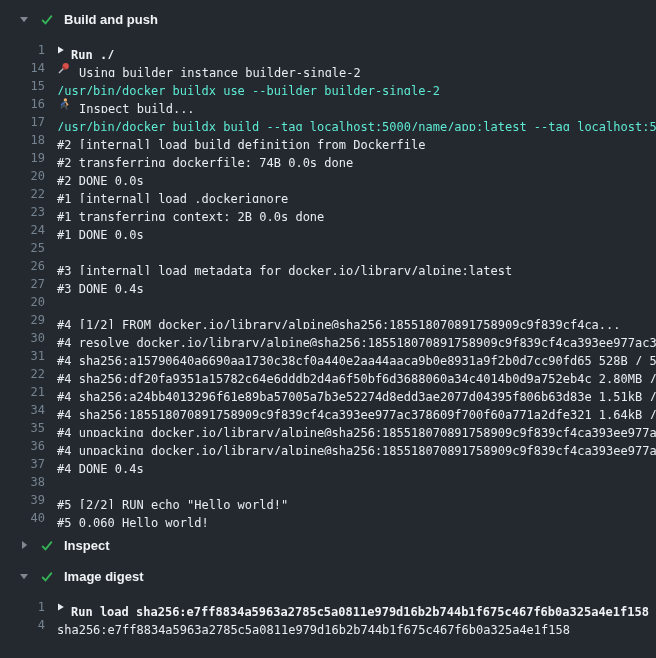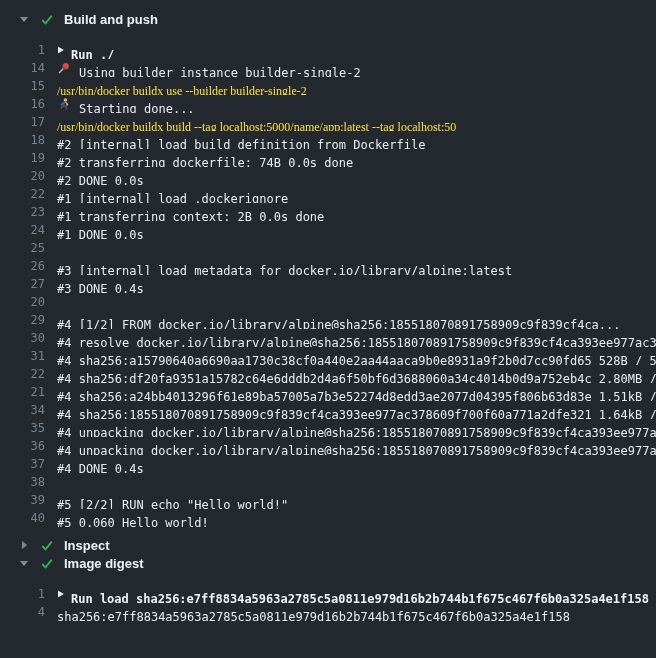--- a/index.html
+++ b/index.html
@@ -16,21 +16,21 @@
     width: 656px;
   }
   .section-header {
     display: flex;
     align-items: center;
     height: 18px;
     padding-left: 19px;
     cursor: pointer;
   }
   .section-header + .section-header {
-    margin-top: 0;
+    margin-top: 13px;
   }
   .caret {
     width: 10px;
     display: flex;
     align-items: center;
     flex: none;
   }
   .check {
     margin-left: 11px;
     display: flex;
@@ -69,21 +69,21 @@
   .content {
     margin-left: 12px;
     display: flex;
     align-items: center;
     overflow: hidden;
   }
   .txt {
     white-space: pre;
     margin-top: 10px;
   }
-  .txt.info { color: #fde047; font-family: Liberation Serif, serif; }
+  .txt.info { color: #5eead4; }
   .txt.command { font-weight: bold; color: #f0f3f6; }
   .run-arrow {
     display: flex;
     align-items: center;
     margin-right: 6px;
     flex: none;
     cursor: pointer;
   }
   .emoji-icon {
     display: flex;
@@ -118,21 +118,21 @@
               <circle cx="8.7" cy="4.2" r="3.1" fill="#d8504a"></circle>
               <path d="M6.4 6.6L2 11.1" stroke="#b9bfc6" stroke-width="1.4"></path>
               <path d="M5.6 4.6l2.8 2.8" stroke="#a73a35" stroke-width="2"></path>
             </svg></span><span class="txt">Using builder instance builder-single-2</span></span></div>
       <div class="line"><span class="num">15</span><span class="content"><span class="txt info">/usr/bin/docker buildx use --builder builder-single-2</span></span></div>
       <div class="line"><span class="num">16</span><span class="content"><span class="emoji-icon"><svg width="13" height="13" viewBox="0 0 13 13">
               <circle cx="8.4" cy="2" r="1.7" fill="#eeb268"></circle>
               <path d="M8.7 3.8L6 5.2 4 7.4" fill="none" stroke="#3a6fc4" stroke-width="1.5"></path>
               <path d="M7.4 5l-.7 2.6-2.9 2.7M6.8 7.6l2.3 1.2.7 2.8" fill="none" stroke="#50565e" stroke-width="1.4"></path>
               <path d="M8.7 4.2l1.9 2.2-1.2 1" fill="none" stroke="#eeb268" stroke-width="1.3"></path>
-            </svg></span><span class="txt">Starting done...</span></span></div>
+            </svg></span><span class="txt">Inspect build...</span></span></div>
       <div class="line"><span class="num">17</span><span class="content"><span class="txt info">/usr/bin/docker buildx build --tag localhost:5000/name/app:latest --tag localhost:50</span></span></div>
       <div class="line"><span class="num">18</span><span class="content"><span class="txt">#2 [internal] load build definition from Dockerfile</span></span></div>
       <div class="line"><span class="num">19</span><span class="content"><span class="txt">#2 transferring dockerfile: 74B 0.0s done</span></span></div>
       <div class="line"><span class="num">20</span><span class="content"><span class="txt">#2 DONE 0.0s</span></span></div>
       <div class="line"><span class="num">22</span><span class="content"><span class="txt">#1 [internal] load .dockerignore</span></span></div>
       <div class="line"><span class="num">23</span><span class="content"><span class="txt">#1 transferring context: 2B 0.0s done</span></span></div>
       <div class="line"><span class="num">24</span><span class="content"><span class="txt">#1 DONE 0.0s</span></span></div>
       <div class="line"><span class="num">25</span><span class="content"><span class="txt"></span></span></div>
       <div class="line"><span class="num">26</span><span class="content"><span class="txt">#3 [internal] load metadata for docker.io/library/alpine:latest</span></span></div>
       <div class="line"><span class="num">27</span><span class="content"><span class="txt">#3 DONE 0.4s</span></span></div>

